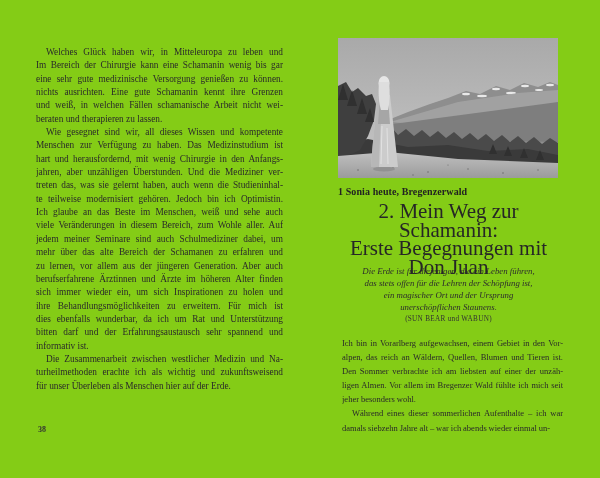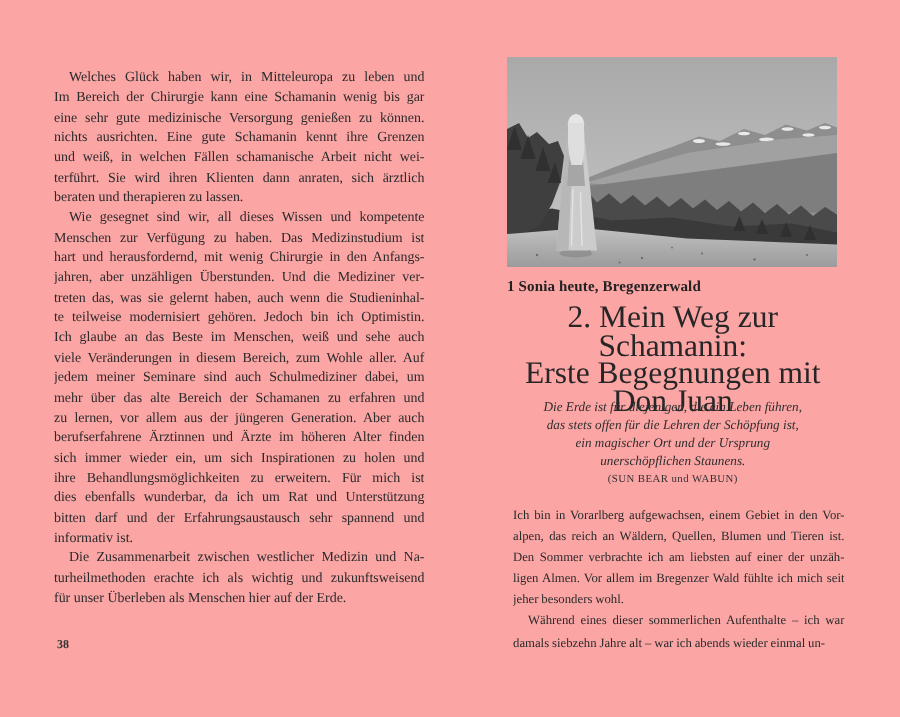--- a/index.html
+++ b/index.html
@@ -4,21 +4,21 @@
 <style>
   html,body{margin:0;padding:0;}
   body{
     width:600px;height:478px;
     background:#ffffff;
     font-family:"Liberation Serif","DejaVu Serif",serif;
     color:#2a2a2a;
     position:relative;
     overflow:hidden;
   }
-  .spread{position:absolute;inset:0;background:#fca5a5;}
+  .spread{position:absolute;inset:0;background:#84cc16;}
   .page{position:absolute;top:0;bottom:0;}
   .page-left{left:0;width:300px;}
   .page-right{left:300px;width:300px;}
 
   
   .body-text{position:absolute;overflow:hidden;}
   .left-body{left:36px;top:46px;width:247px;font-size:9.3px;line-height:13.35px;}
   .right-body{left:338px;top:336px;width:221px;font-size:8.5px;line-height:14.1px;word-spacing:-0.2px;}
   .page-right .body-text{left:42px;} 
   .line{text-align:justify;text-align-last:justify;white-space:normal;}
@@ -60,21 +60,20 @@
 
 <div class="spread">
 
   <div class="page page-left">
     <div class="body-text left-body">
         <div class="line indent">Welches Glück haben wir, in Mitteleuropa zu leben und</div>
         <div class="line">Im Bereich der Chirurgie kann eine Schamanin wenig bis gar</div>
         <div class="line">eine sehr gute medizinische Versorgung genießen zu können.</div>
         <div class="line">nichts ausrichten. Eine gute Schamanin kennt ihre Grenzen</div>
         <div class="line">und weiß, in welchen Fällen schamanische Arbeit nicht wei-</div>
-        <div class="line">terführt. Sie wird ihren Klienten dann anraten, sich ärztlich</div>
         <div class="line plast">beraten und therapieren zu lassen.</div>
         <div class="line indent">Wie gesegnet sind wir, all dieses Wissen und kompetente</div>
         <div class="line">Menschen zur Verfügung zu haben. Das Medizinstudium ist</div>
         <div class="line">hart und herausfordernd, mit wenig Chirurgie in den Anfangs-</div>
         <div class="line">jahren, aber unzähligen Überstunden. Und die Mediziner ver-</div>
         <div class="line">treten das, was sie gelernt haben, auch wenn die Studieninhal-</div>
         <div class="line">te teilweise modernisiert gehören. Jedoch bin ich Optimistin.</div>
         <div class="line">Ich glaube an das Beste im Menschen, weiß und sehe auch</div>
         <div class="line">viele Veränderungen in diesem Bereich, zum Wohle aller. Auf</div>
         <div class="line">jedem meiner Seminare sind auch Schulmediziner dabei, um</div>

